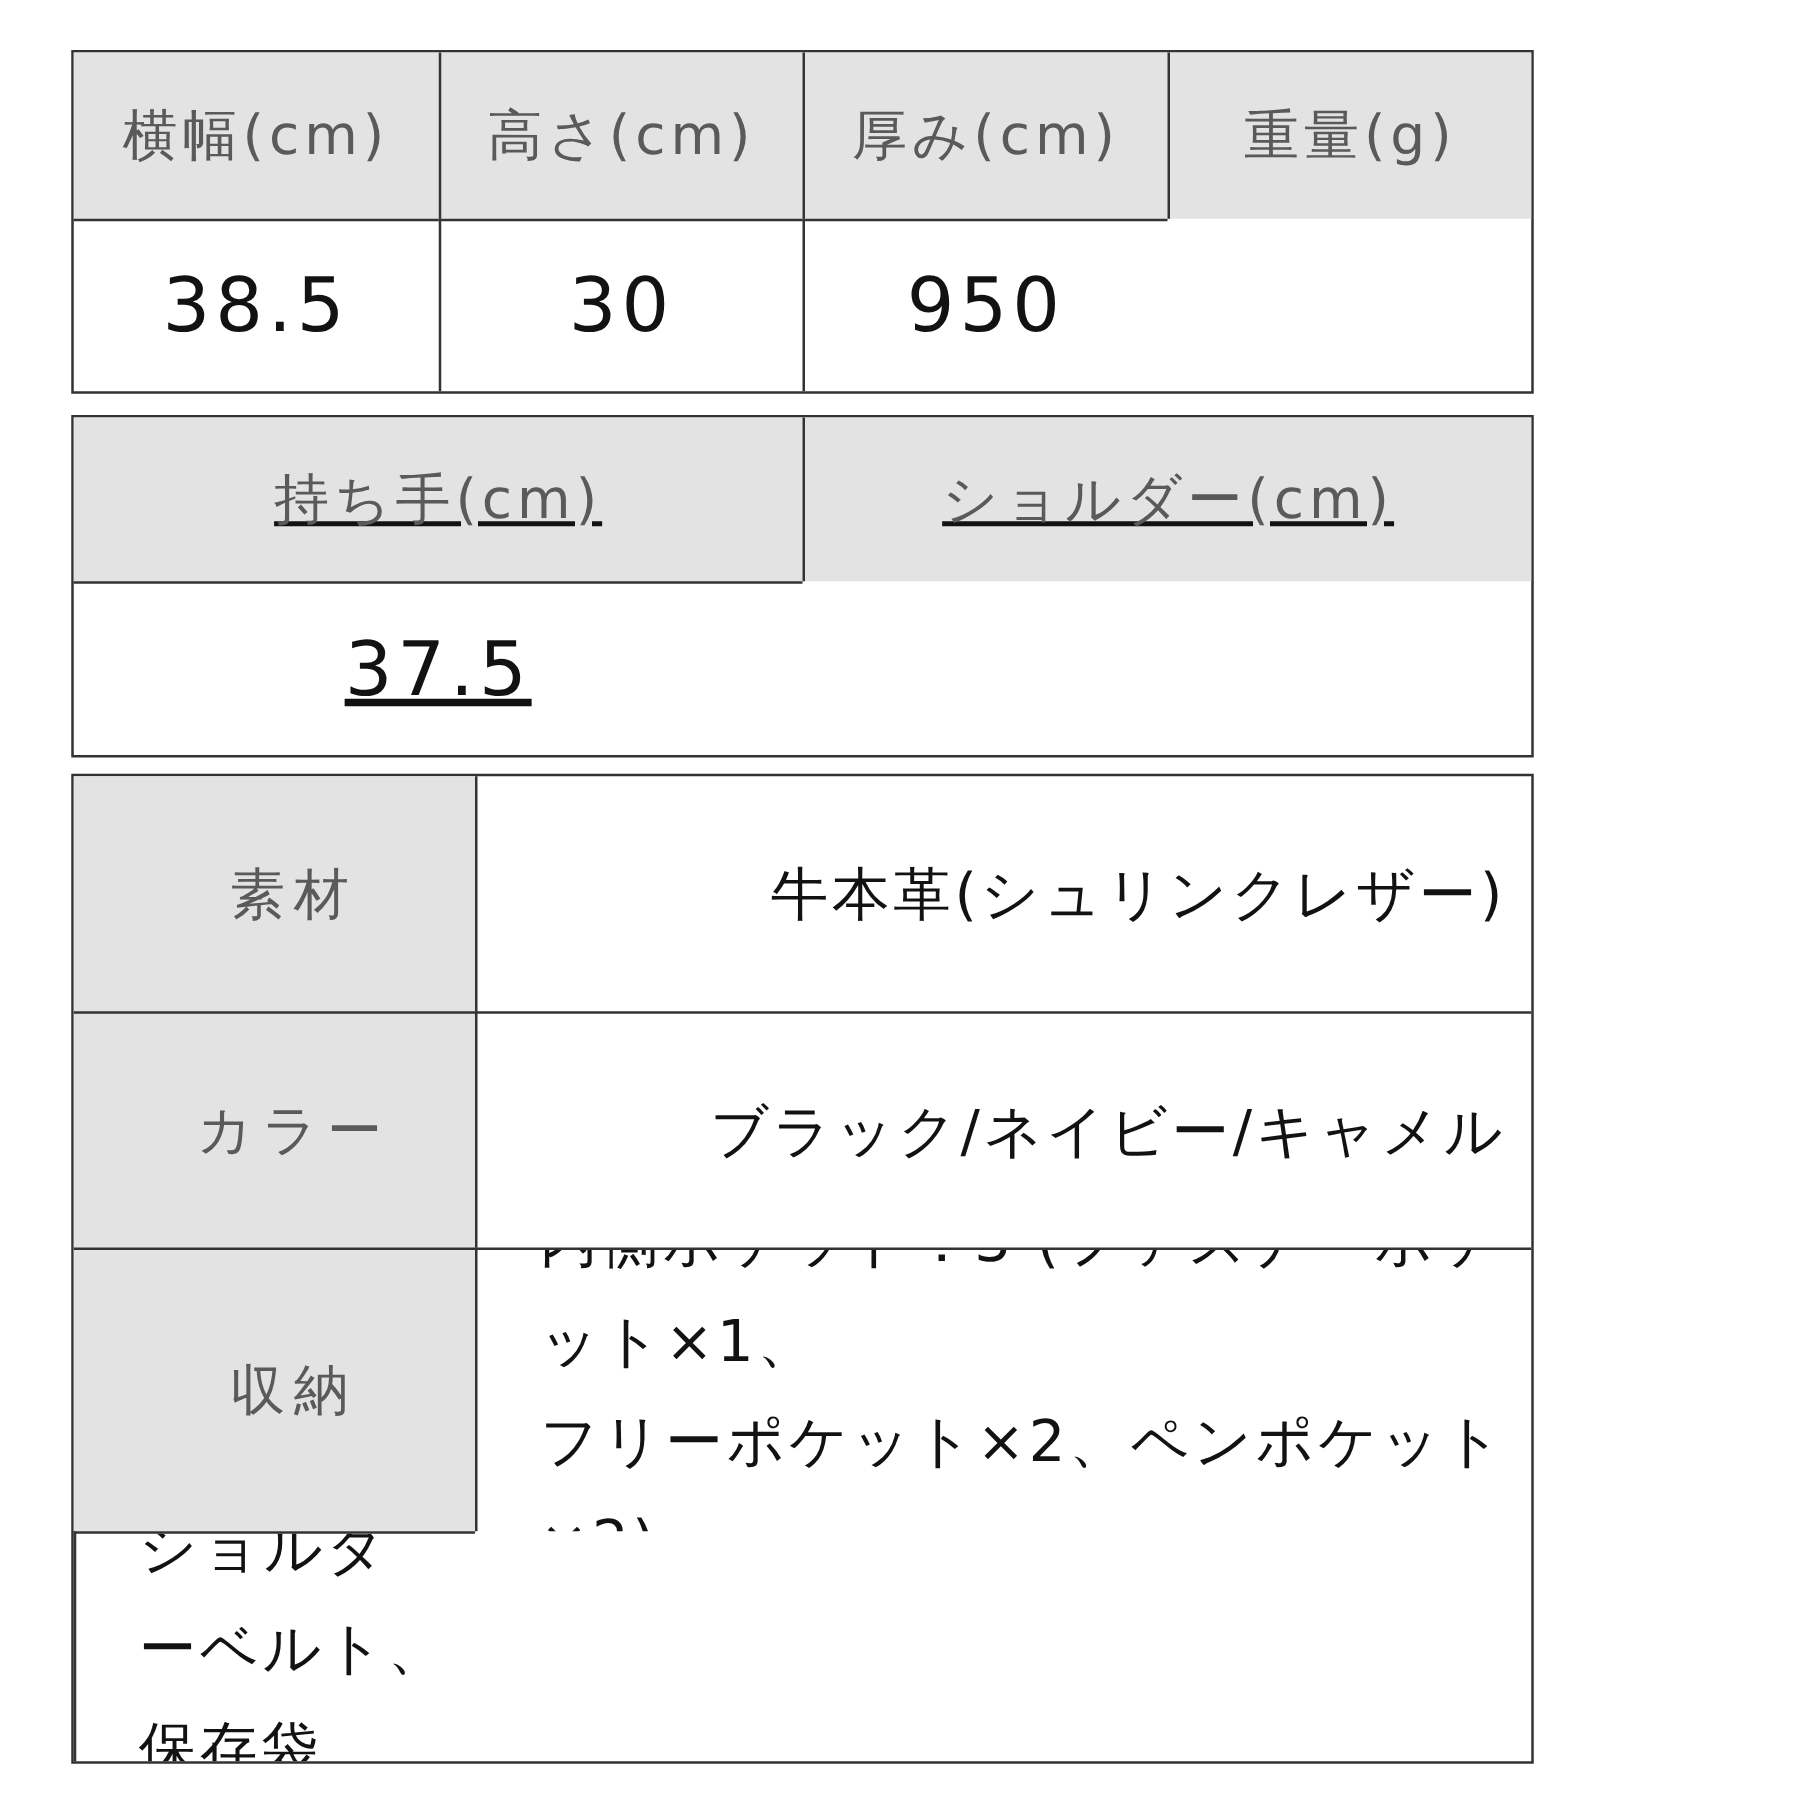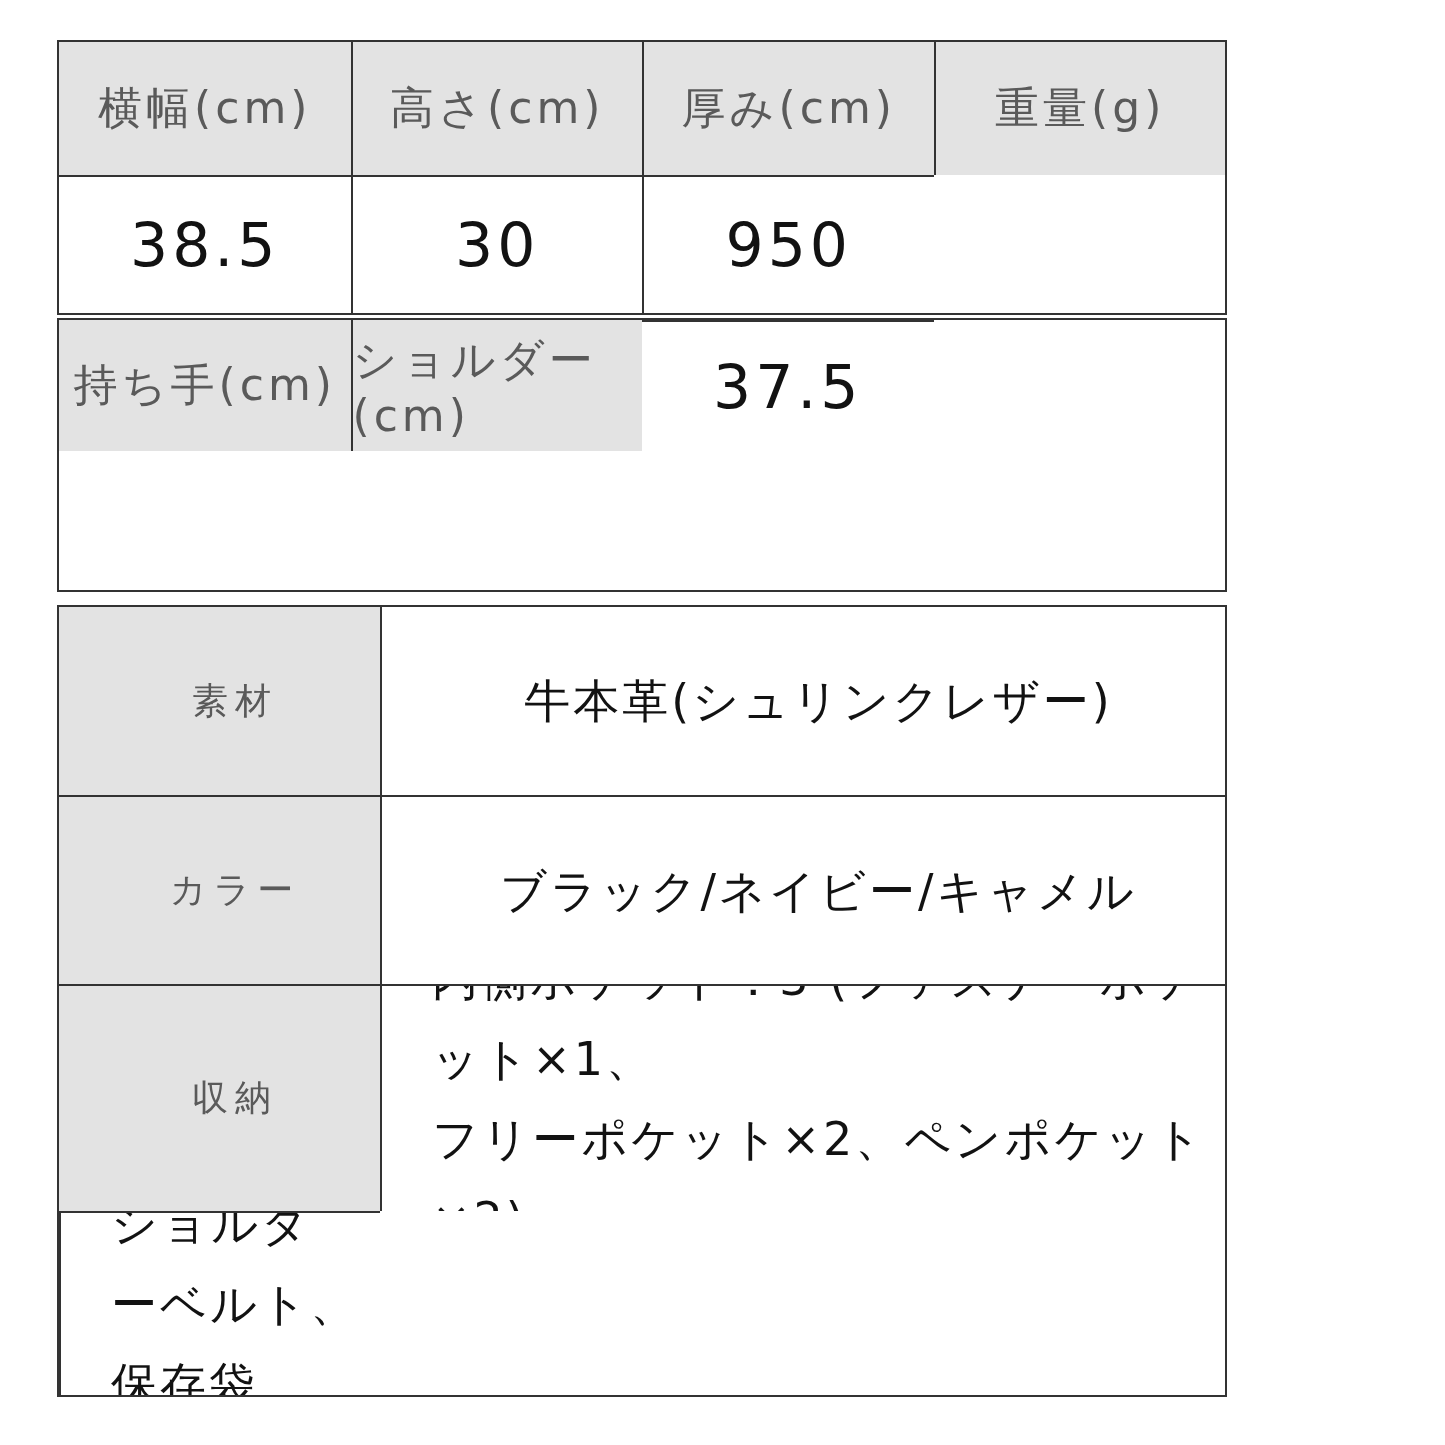--- a/index.html
+++ b/index.html
@@ -12,41 +12,41 @@
   html,body{margin:0;padding:0;}
   body{
     width:1445px;height:1445px;position:relative;
     background:var(--page-bg);
     font-family:"DejaVu Sans","Liberation Sans",sans-serif;
     color:var(--value-text);
   }
   .stack{position:absolute;left:57px;top:40px;width:1170px;}
   .tbl{border:2px solid var(--border);box-sizing:border-box;display:grid;background:#fff;}
   .t1{grid-template-columns:repeat(4,1fr);grid-template-rows:133px 138px;}
-  .t2{grid-template-columns:1fr 1fr 1fr 1fr;grid-template-rows:131px 139px;margin-top:3px;}
+  .t2{grid-template-columns:1fr 1fr;grid-template-rows:131px 139px;margin-top:17px;text-decoration:underline;}
   .t3{grid-template-columns:321px 1fr;grid-template-rows:188px 189px 227px 184px;margin-top:13px;}
   .cell{
     display:flex;align-items:center;justify-content:center;
     box-sizing:border-box;overflow:hidden;
   }
   .hcell{
     background:var(--header-bg);color:var(--header-text);
     font-size:44px;letter-spacing:4px;
   }
   .vcell{
     color:var(--value-text);font-size:60px;letter-spacing:4px;
   }
   .bl{border-left:2px solid var(--border);}
   .bt{border-top:2px solid var(--border);}
   .t3 .lab{
     background:var(--header-bg);color:var(--header-text);
-    font-size:36px;letter-spacing:7px;padding-left:31px;
+    font-size:44px;letter-spacing:7px;padding-left:31px;
   }
   .t3 .val{
-    justify-content:center;text-align:left;
+    justify-content:flex-end;text-align:left;
     padding-left:50px;padding-right:20px;
     font-size:46px;letter-spacing:3px;line-height:80px;
   }
   .t3 .val .lines{display:block;}
 </style>
 </head>
 <body>
 
 <div class="stack">
 

